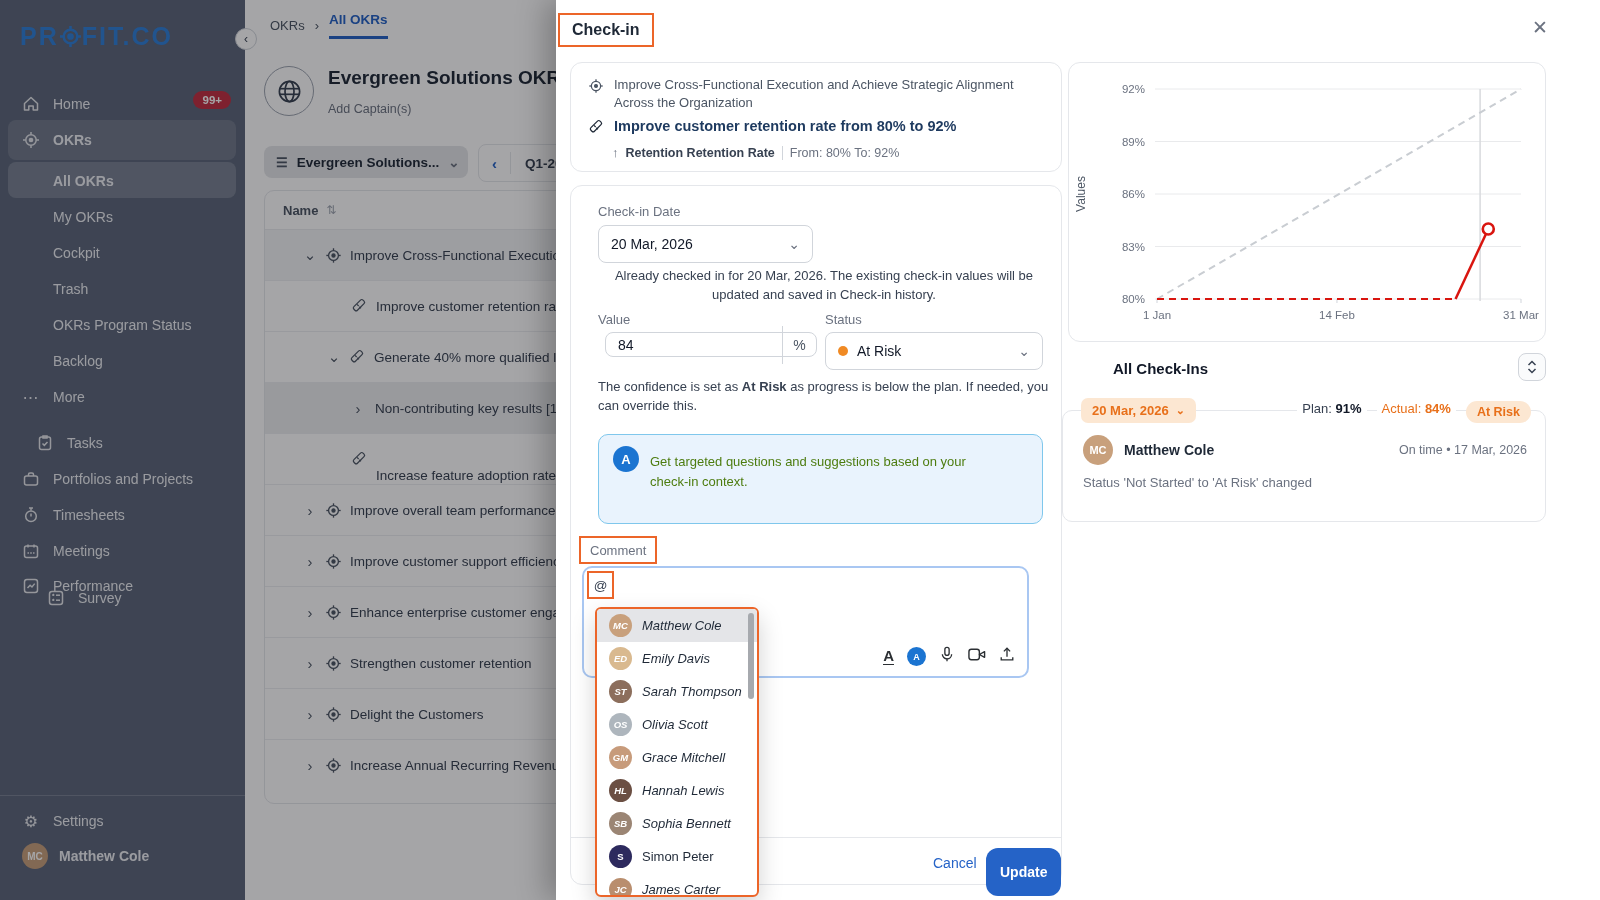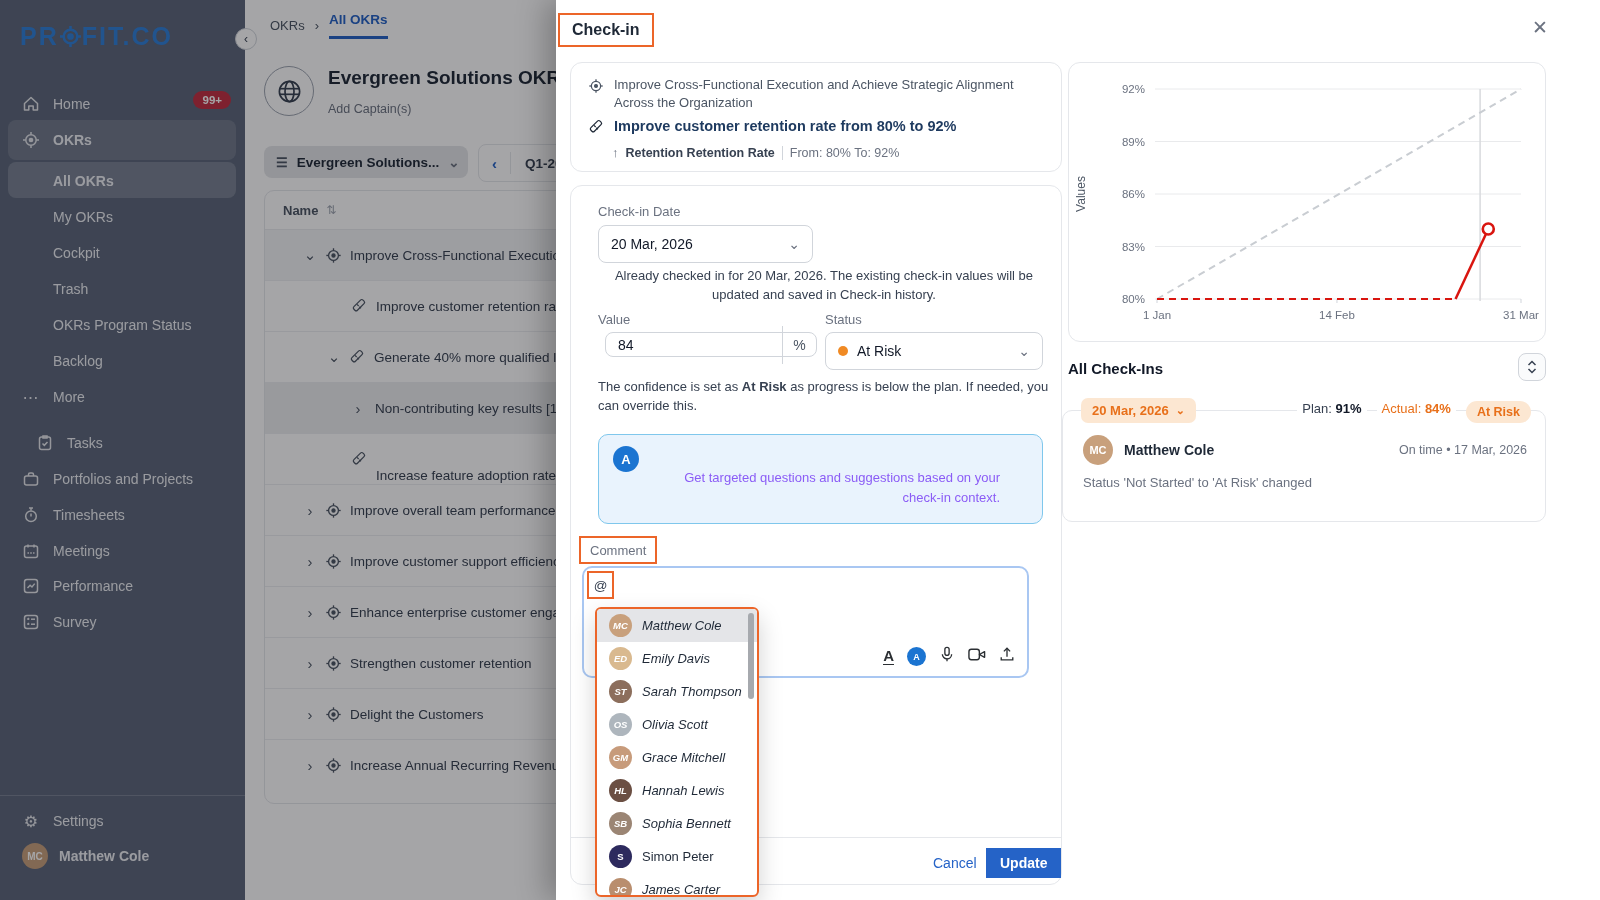--- a/index.html
+++ b/index.html
@@ -60,24 +60,24 @@
   .cbox{position:absolute;border:2px solid #a9c7f2;border-radius:10px;background:#fff;box-sizing:border-box;}
   .tool{display:flex;align-items:center;gap:13px;color:#2b2f33;}
   .mention{position:absolute;background:#fff;border-radius:6px;box-shadow:0 10px 24px rgba(0,0,0,0.18);
            overflow:hidden;box-sizing:border-box;z-index:30;}
   .m-row{height:33px;display:flex;align-items:center;gap:10px;padding-left:12px;font-size:13px;
          font-style:italic;color:#1f2937;cursor:pointer;}
   .m-row.sel{background:#e4e5e8;}
   .m-row .avatar{width:23px;height:23px;font-size:9.5px;}
   .roman{font-style:normal;}
   .btn-link{font-size:14px;color:#2563c7;font-weight:500;cursor:pointer;}
-  .btn{background:#2563c7;color:#fff;font-size:14px;font-weight:700;border:none;border-radius:0;
-       height:30px;padding:0 14px;cursor:pointer;}
+  .btn{background:#2563c7;color:#fff;font-size:14px;font-weight:700;border:none;border-radius:12px;
+       height:48px;padding:0 14px;cursor:pointer;}
   
-  .h-allci{font-size:15px;font-weight:700;color:#111827;}
+  .h-allci{font-size:15px;font-weight:700;color:#111827;margin-left:45px;}
   .pill-date{display:inline-flex;align-items:center;gap:7px;background:#fce7d2;color:#e8701a;
              font-size:13px;font-weight:700;padding:5px 11px;border-radius:7px;cursor:pointer;}
   .pill-risk{background:#fce7d2;color:#e8701a;font-size:12.5px;font-weight:700;padding:4px 11px;border-radius:999px;}
   .meta{font-size:12.5px;color:#6b7280;}
   .sortbtn{position:absolute;width:28px;height:28px;border:1px solid #d1d5db;border-radius:8px;background:#fafbfc;
            display:flex;align-items:center;justify-content:center;color:#374151;cursor:pointer;box-sizing:border-box;}
   .wbg{background:#fff;padding:0 5px;}
 </style>
 </head>
 <body>
@@ -190,21 +190,21 @@
     </div>
     <div class="nav-item" style="top:568px;">
       <span class="ic">
           <svg width="18" height="18" viewBox="0 0 18 18" fill="none" stroke="currentColor" stroke-width="1.5">
             <rect x="2.5" y="2.5" width="13" height="13" rx="2.5"></rect>
             <path d="M5.5 11l2.6-2.8 1.9 1.8 2.7-3.4"></path>
           </svg>
         </span>
       <span>Performance</span>
     </div>
-    <div class="nav-item" style="top:604px;">
+    <div class="nav-item" style="top:580px;margin-left:25px;">
       <span class="ic">
           <svg width="18" height="18" viewBox="0 0 18 18" fill="none" stroke="currentColor" stroke-width="1.5">
             <rect x="2.5" y="2.5" width="13" height="13" rx="2.5"></rect>
             <path d="M5.3 6.5l1-1 .9 1"></path>
             <line x1="9" y1="6.2" x2="13" y2="6.2"></line>
             <path d="M5.3 11.5l1-1 .9 1"></path>
             <line x1="9" y1="11.2" x2="13" y2="11.2"></line>
           </svg>
         </span>
       <span>Survey</span>
@@ -428,21 +428,21 @@
         <span class="chevdn">⌄</span>
       </div>
       <div class="abs note" style="left:27px;top:192px;width:452px;">
         <span>The confidence is set as </span><b>At Risk</b><span> as progress is below the plan. If needed, you can override this.</span>
       </div>
 
       <div class="athena" style="left:27px;top:248px;width:445px;height:90px;">
         <div style="display:flex;align-items:flex-start;gap:11px;">
           <span class="avatar" style="width:26px;height:26px;background:#1b74d1;font-size:13px;">A</span>
           <div style="flex:1;">
-            <div style="margin-top:22px;font-size:13px;color:#8b5cf6;line-height:1.5;width:350px;text-align:right;">Get targeted questions and suggestions based on your check-in context.</div>
+            <div style="margin-top:6px;font-size:13px;color:#4d7c0f;line-height:1.5;width:350px;">Get targeted questions and suggestions based on your check-in context.</div>
           </div>
         </div>
       </div>
 
       <div class="abs ann" style="left:8px;top:350px;padding:3px 9px;">
         <span class="lbl">Comment</span>
       </div>
 
       <div class="cbox" style="left:11px;top:380px;width:447px;height:112px;">
         <span class="abs ann" style="left:3px;top:3px;width:23px;height:24px;display:flex;align-items:center;justify-content:center;">

